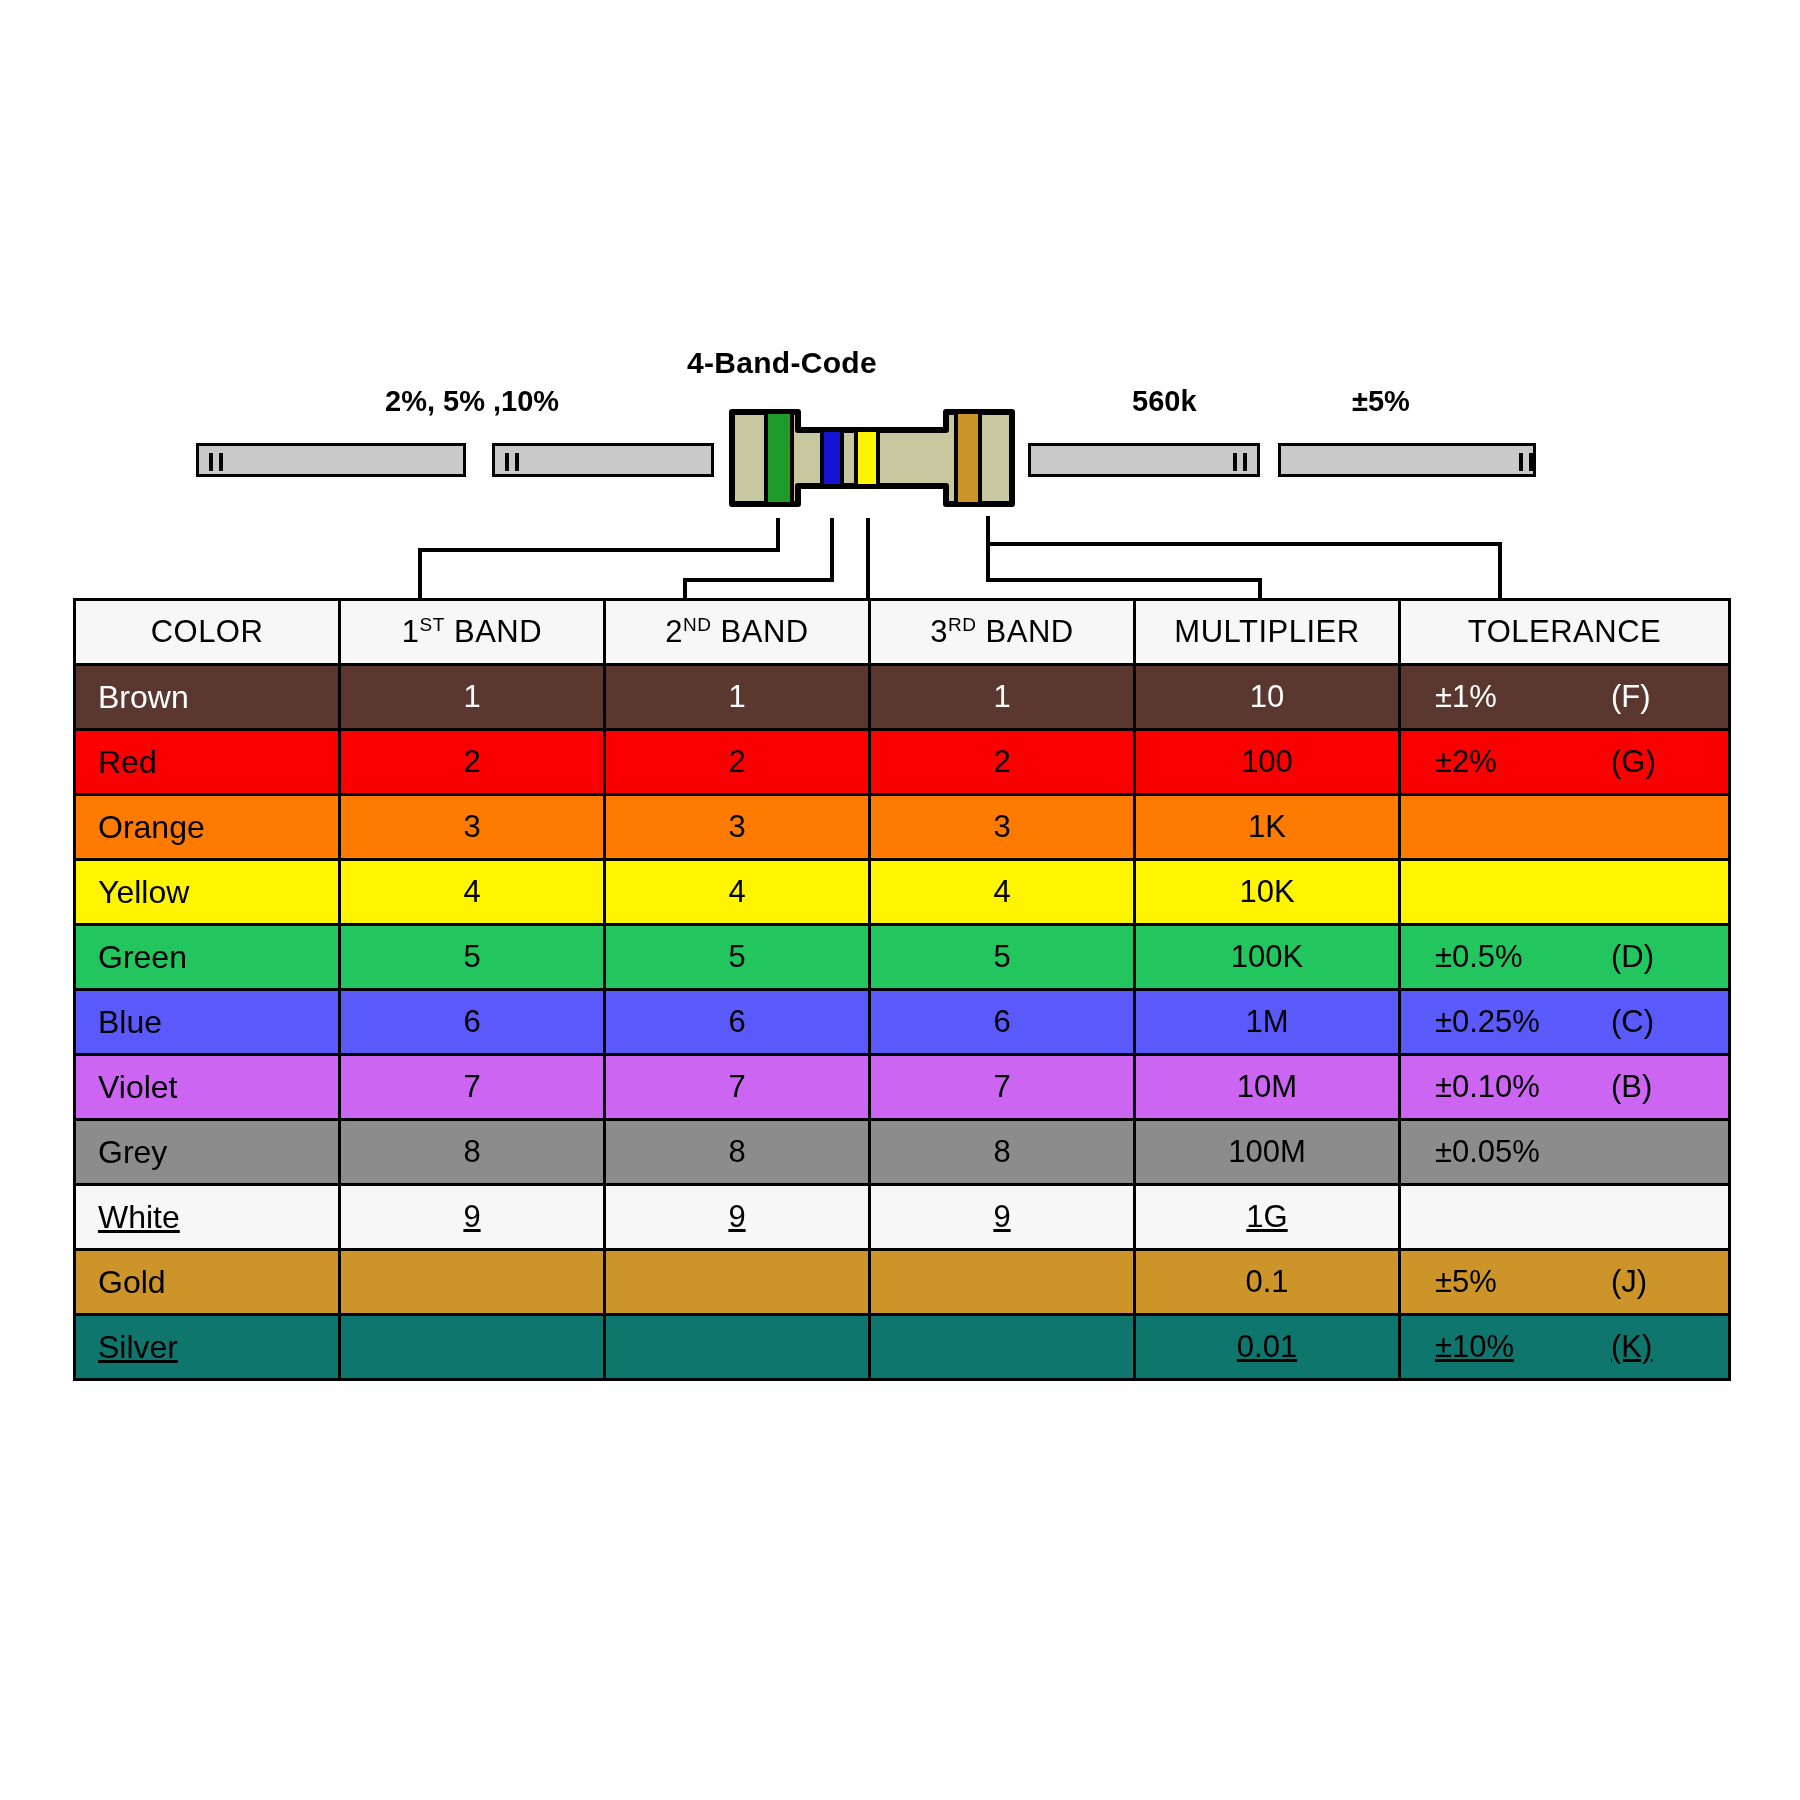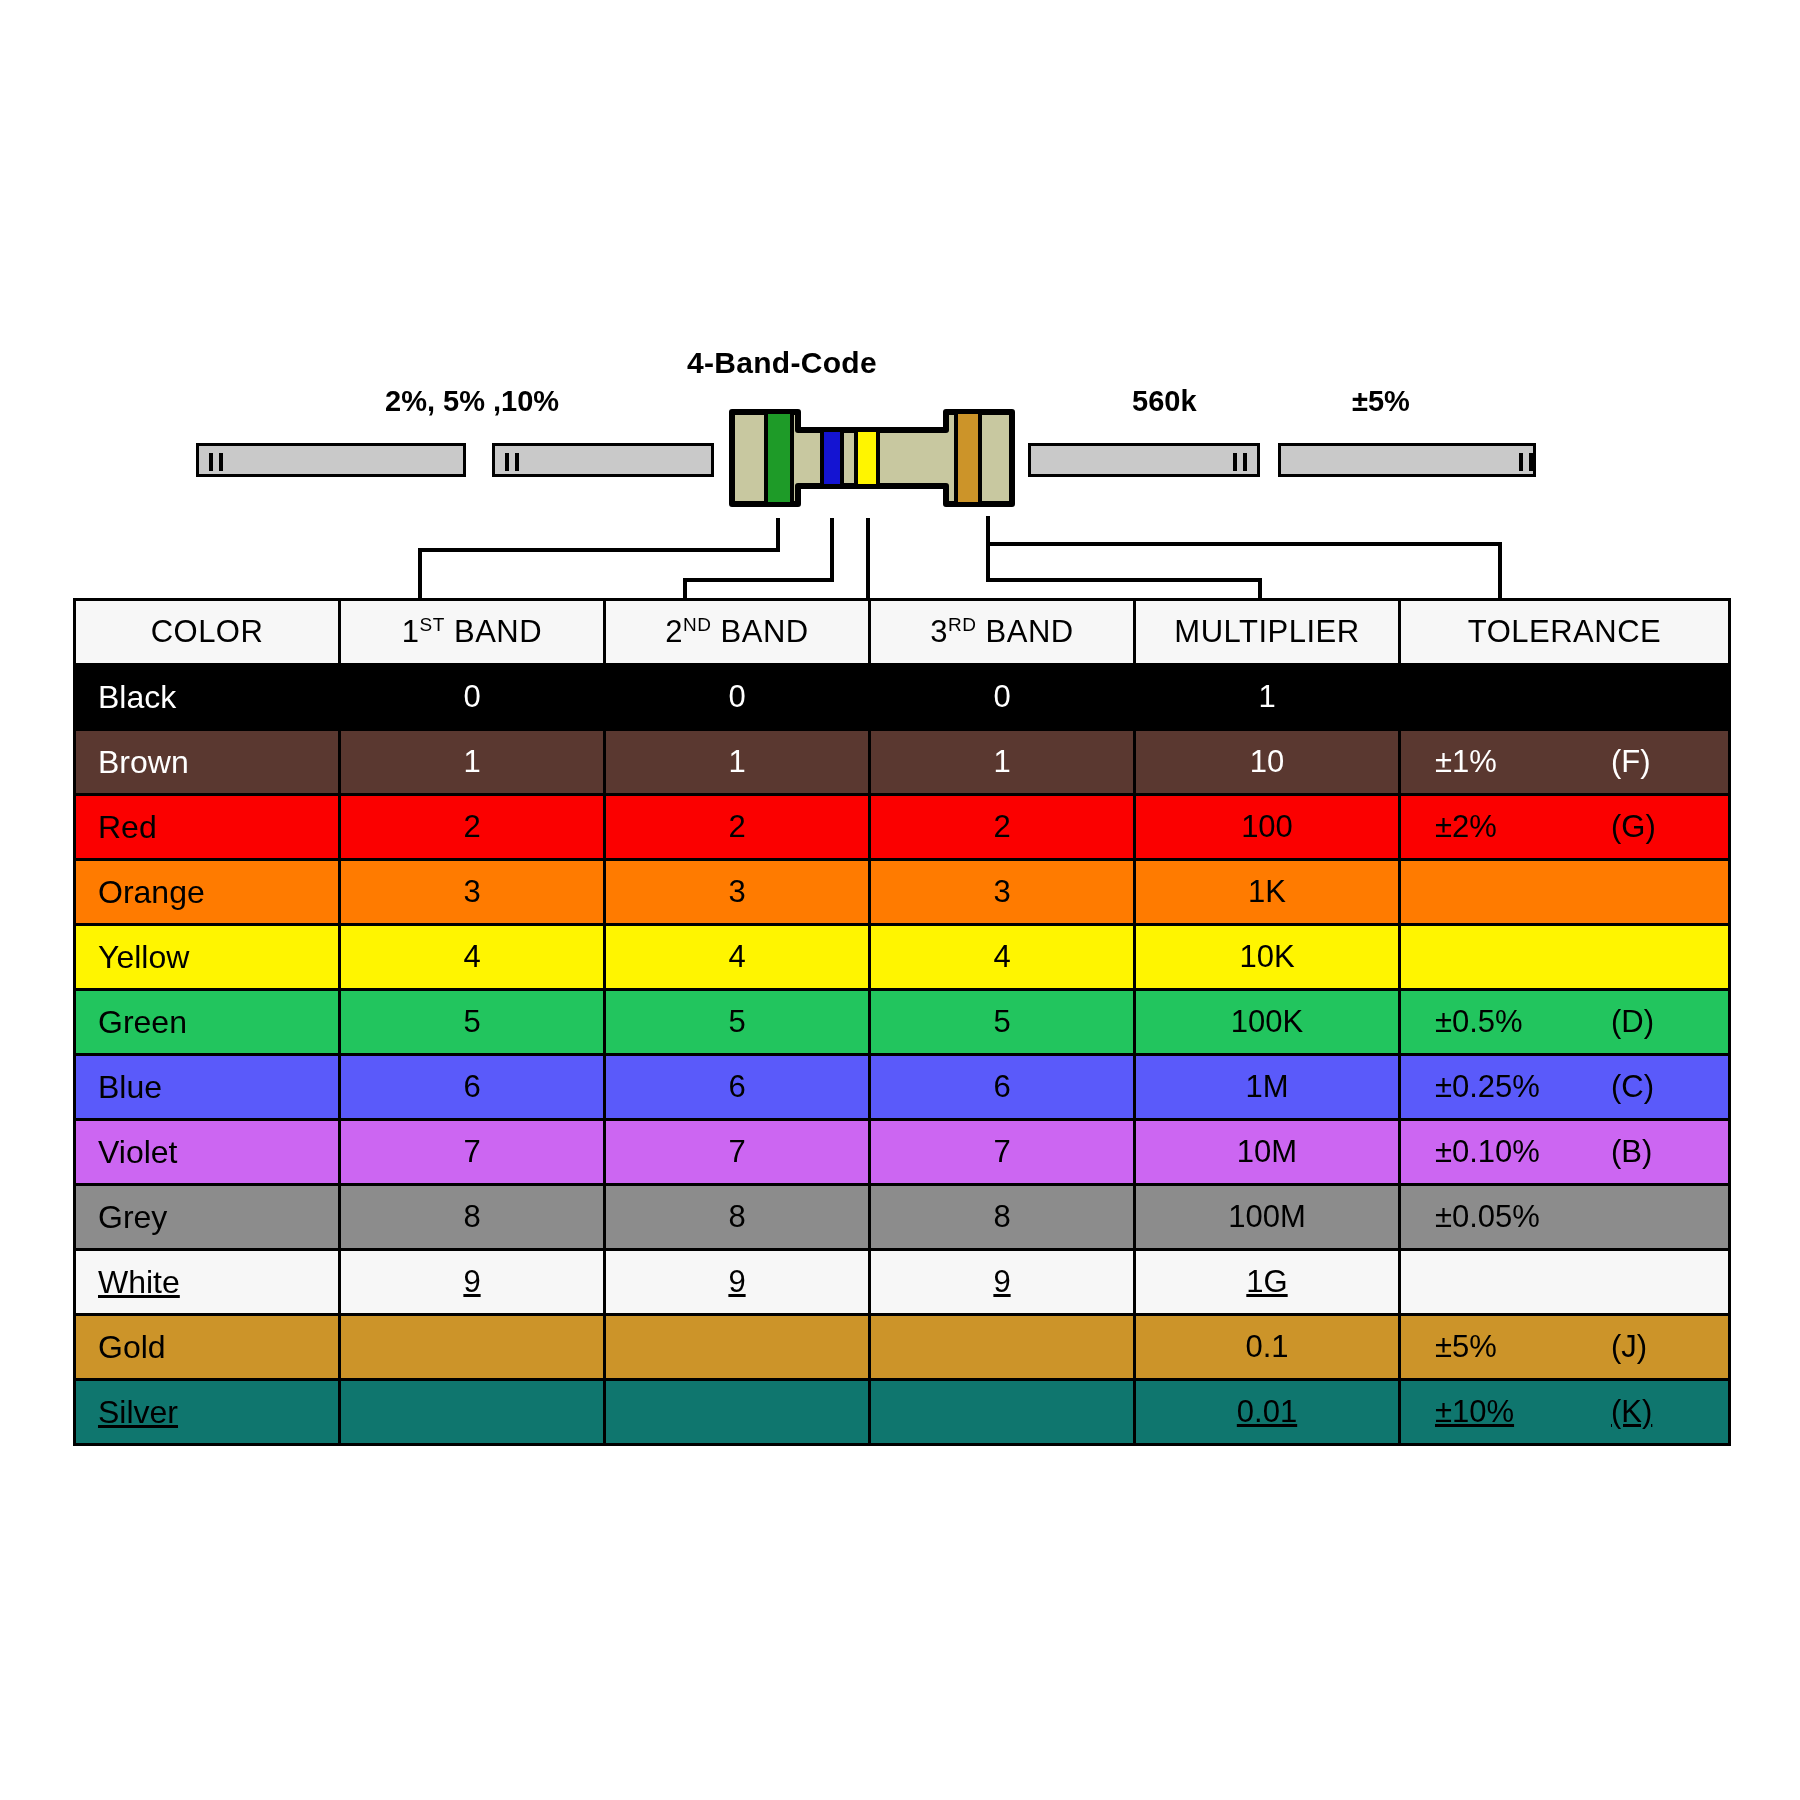--- a/index.html
+++ b/index.html
@@ -222,33 +222,20 @@
       <tr>
         <th><span>COLOR</span></th>
         <th><span>1</span><sup>ST</sup><span> BAND</span></th>
         <th><span>2</span><sup>ND</sup><span> BAND</span></th>
         <th><span>3</span><sup>RD</sup><span> BAND</span></th>
         <th><span>MULTIPLIER</span></th>
         <th><span>TOLERANCE</span></th>
       </tr>
     </thead>
     <tbody>
-      <tr class="row-black">
-        <td class="c-color">Black</td>
-        <td>0</td>
-        <td>0</td>
-        <td>0</td>
-        <td>1</td>
-        <td>
-            <div class="tolcell">
-              <span class="tv"></span>
-              <span class="tc"></span>
-            </div>
-          </td>
-      </tr>
       <tr class="row-brown">
         <td class="c-color">Brown</td>
         <td>1</td>
         <td>1</td>
         <td>1</td>
         <td>10</td>
         <td>
             <div class="tolcell">
               <span class="tv">±1%</span>
               <span class="tc">(F)</span>

